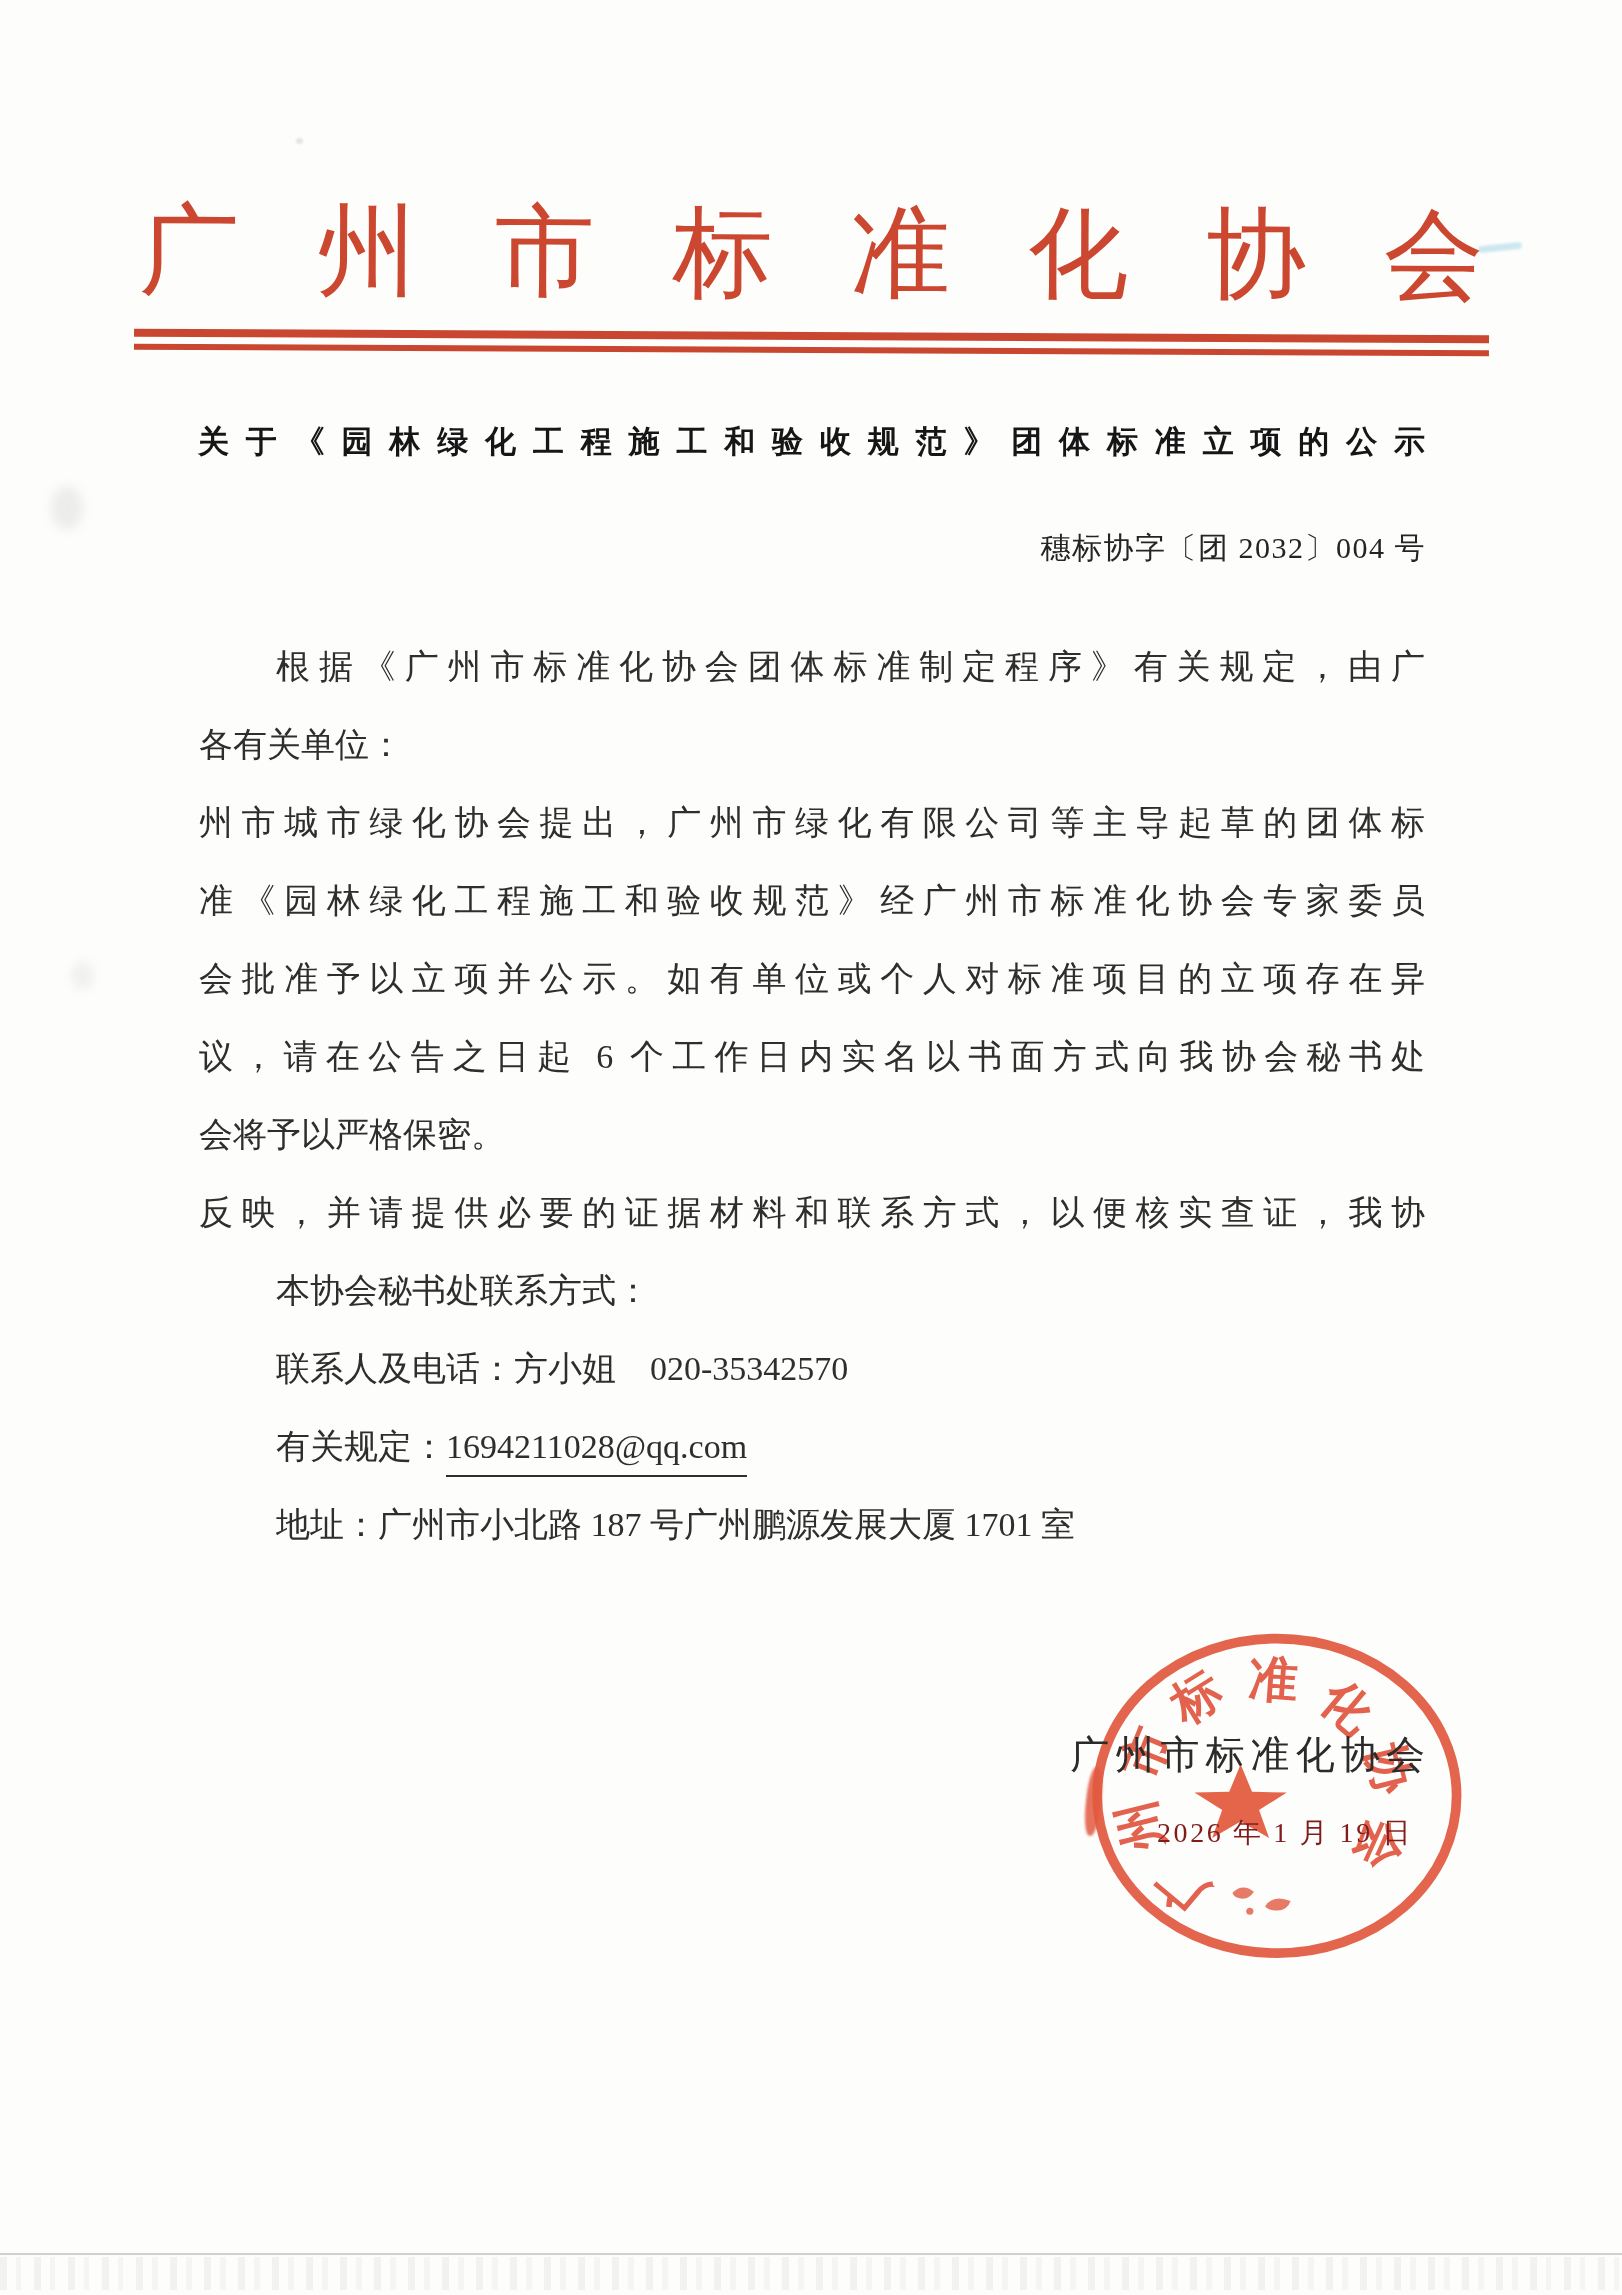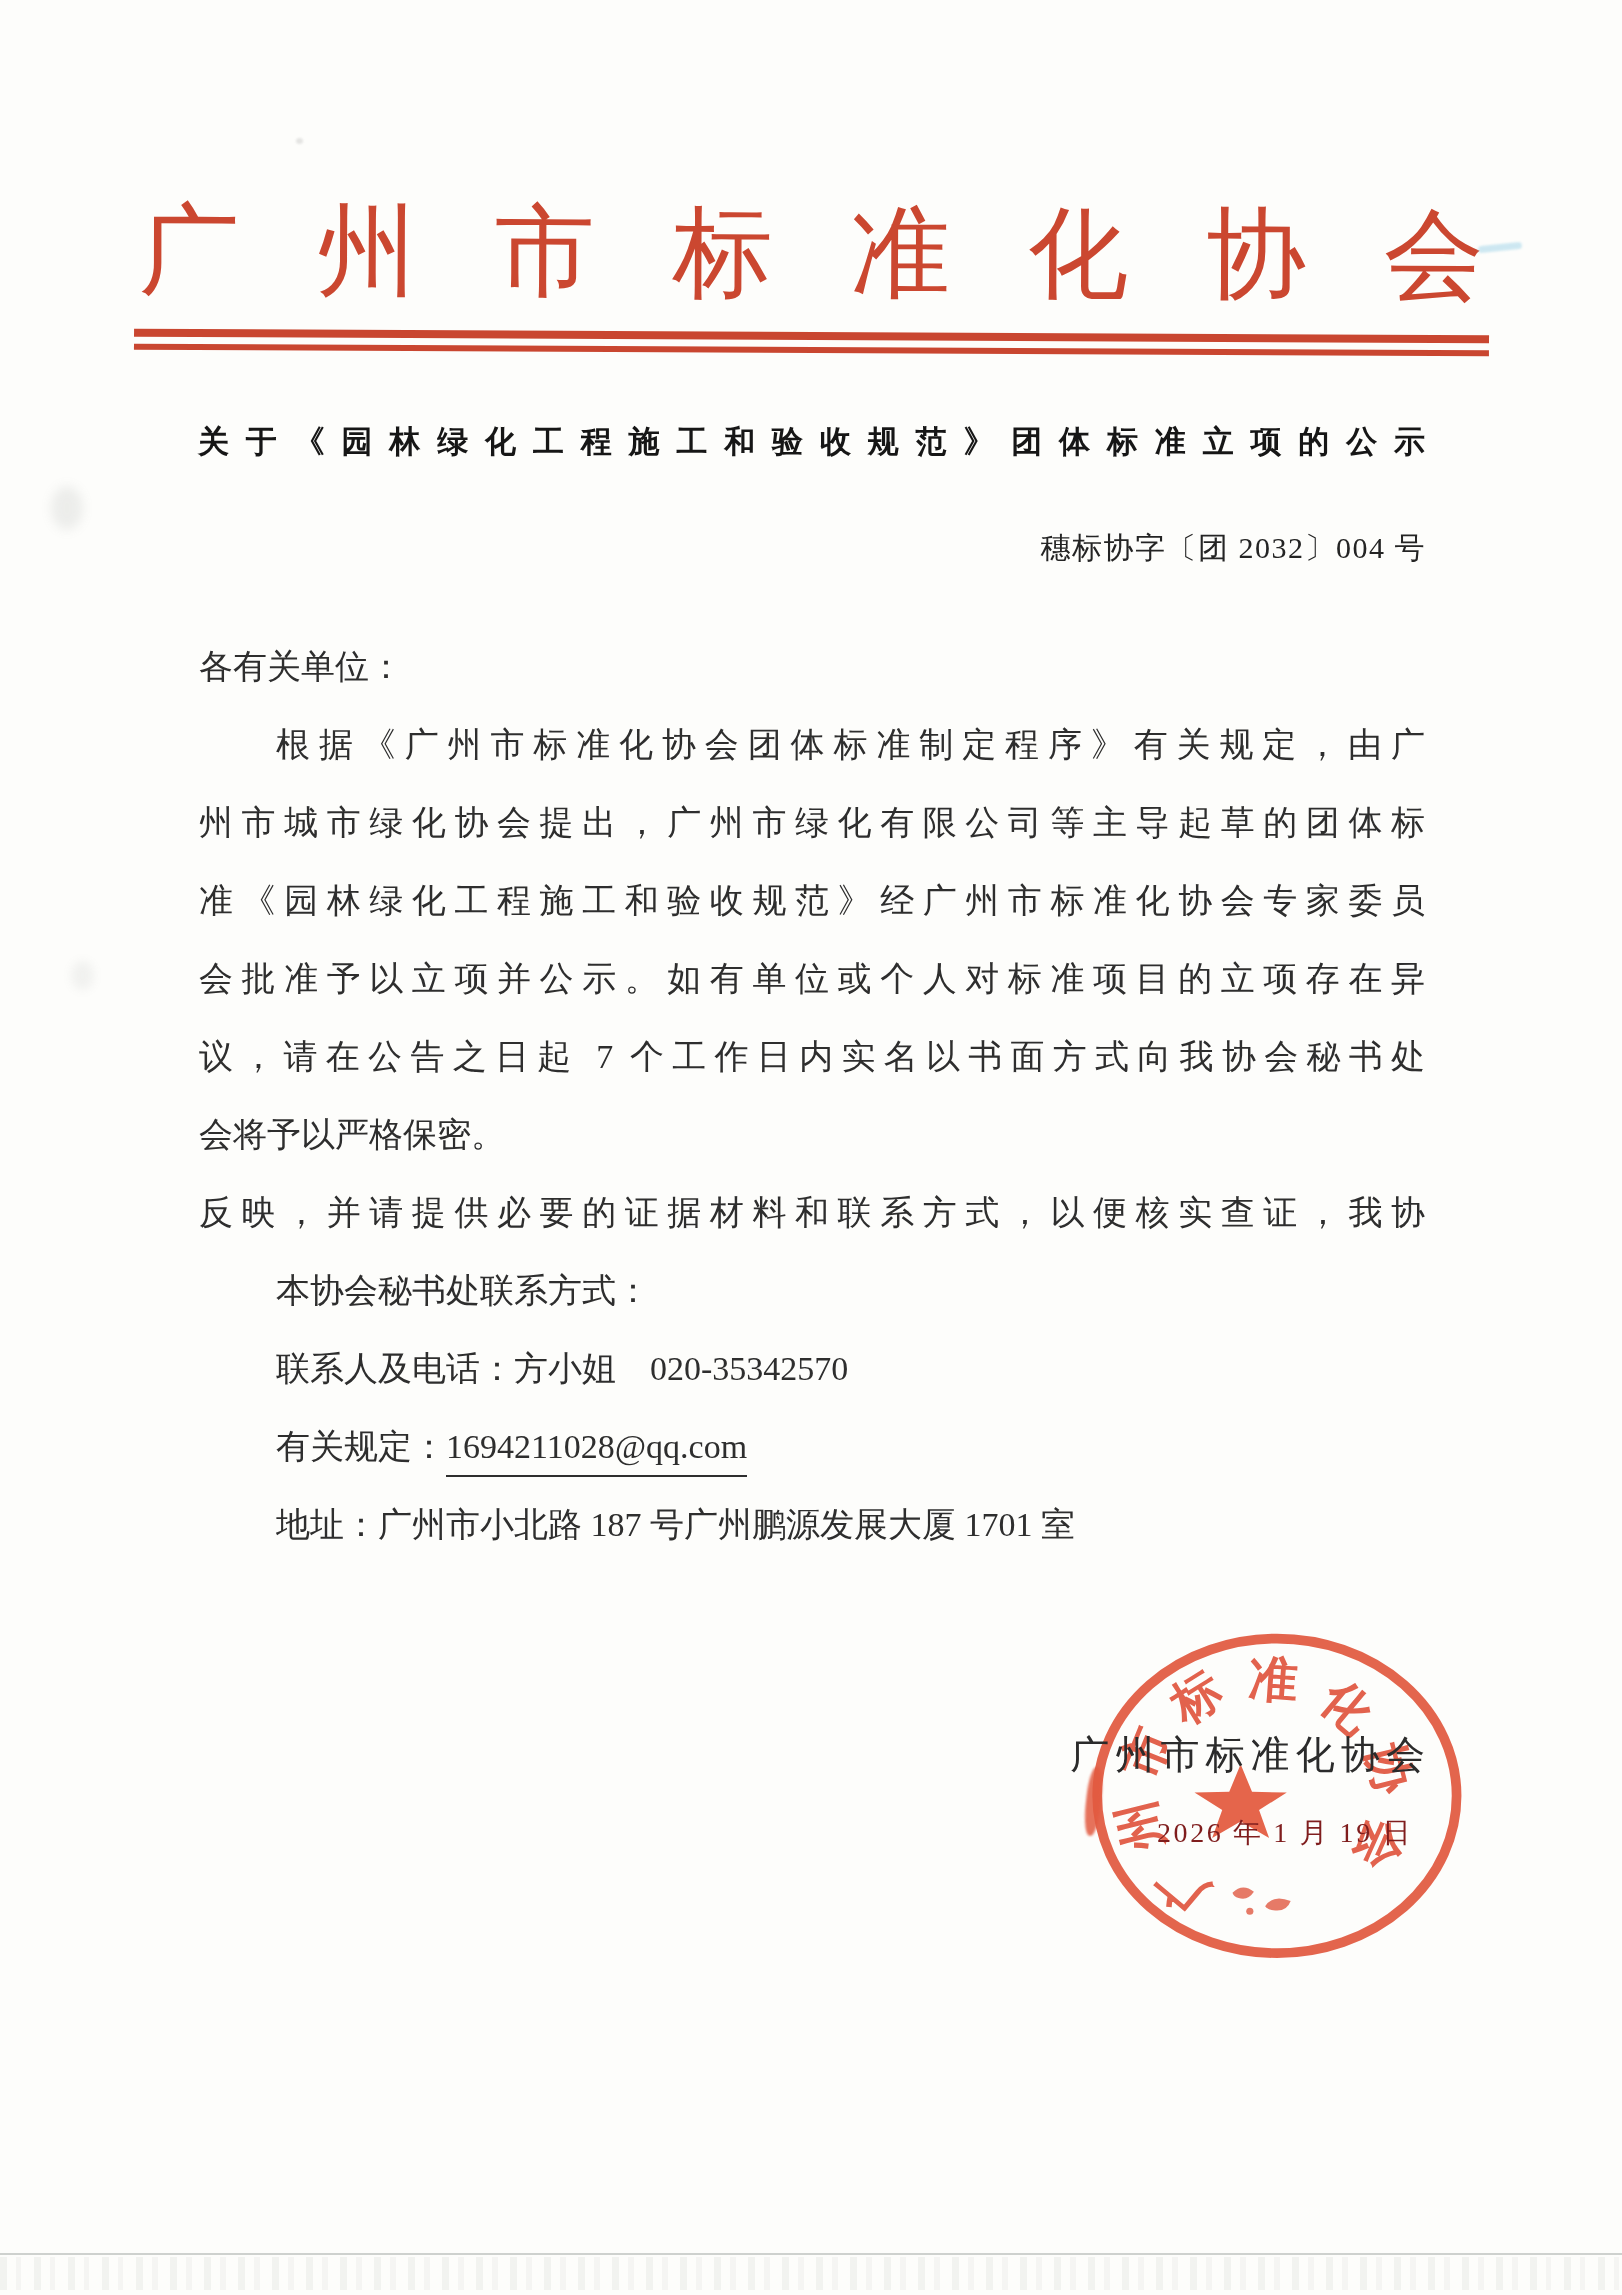--- a/index.html
+++ b/index.html
@@ -94,26 +94,26 @@
   <div class="rules">
     <div class="rule-a" style="background:#c94630;"></div>
     <div class="rule-b" style="background:#c94630;"></div>
   </div>
 
   <div class="doc-title">关于《园林绿化工程施工和验收规范》团体标准立项的公示</div>
 
   <div class="doc-number">穗标协字〔团 2032〕004 号</div>
 
   <div class="body-block">
+    <div class="bline jfill indent">根据《广州市标准化协会团体标准制定程序》有关规定，由广</div>
     <div class="bline">各有关单位：</div>
-    <div class="bline jfill indent">根据《广州市标准化协会团体标准制定程序》有关规定，由广</div>
     <div class="bline jfill">州市城市绿化协会提出，广州市绿化有限公司等主导起草的团体标</div>
     <div class="bline jfill">准《园林绿化工程施工和验收规范》经广州市标准化协会专家委员</div>
     <div class="bline jfill">会批准予以立项并公示。如有单位或个人对标准项目的立项存在异</div>
-    <div class="bline jfill">议，请在公告之日起 7 个工作日内实名以书面方式向我协会秘书处</div>
+    <div class="bline jfill">议，请在公告之日起 6 个工作日内实名以书面方式向我协会秘书处</div>
     <div class="bline">会将予以严格保密。</div>
     <div class="bline jfill">反映，并请提供必要的证据材料和联系方式，以便核实查证，我协</div>
     <div class="bline indent">本协会秘书处联系方式：</div>
     <div class="bline indent">联系人及电话：方小姐　020-35342570</div>
     <div class="bline indent"><span>有关规定：</span><span class="email-underline">1694211028@qq.com</span></div>
     <div class="bline indent">地址：广州市小北路 187 号广州鹏源发展大厦 1701 室</div>
   </div>
 
   <svg class="seal" viewBox="0 0 840 760" xmlns="http://www.w3.org/2000/svg">
     <ellipse cx="409" cy="366" rx="352" ry="308" fill="none" stroke="#e25a40" stroke-width="19"></ellipse>

